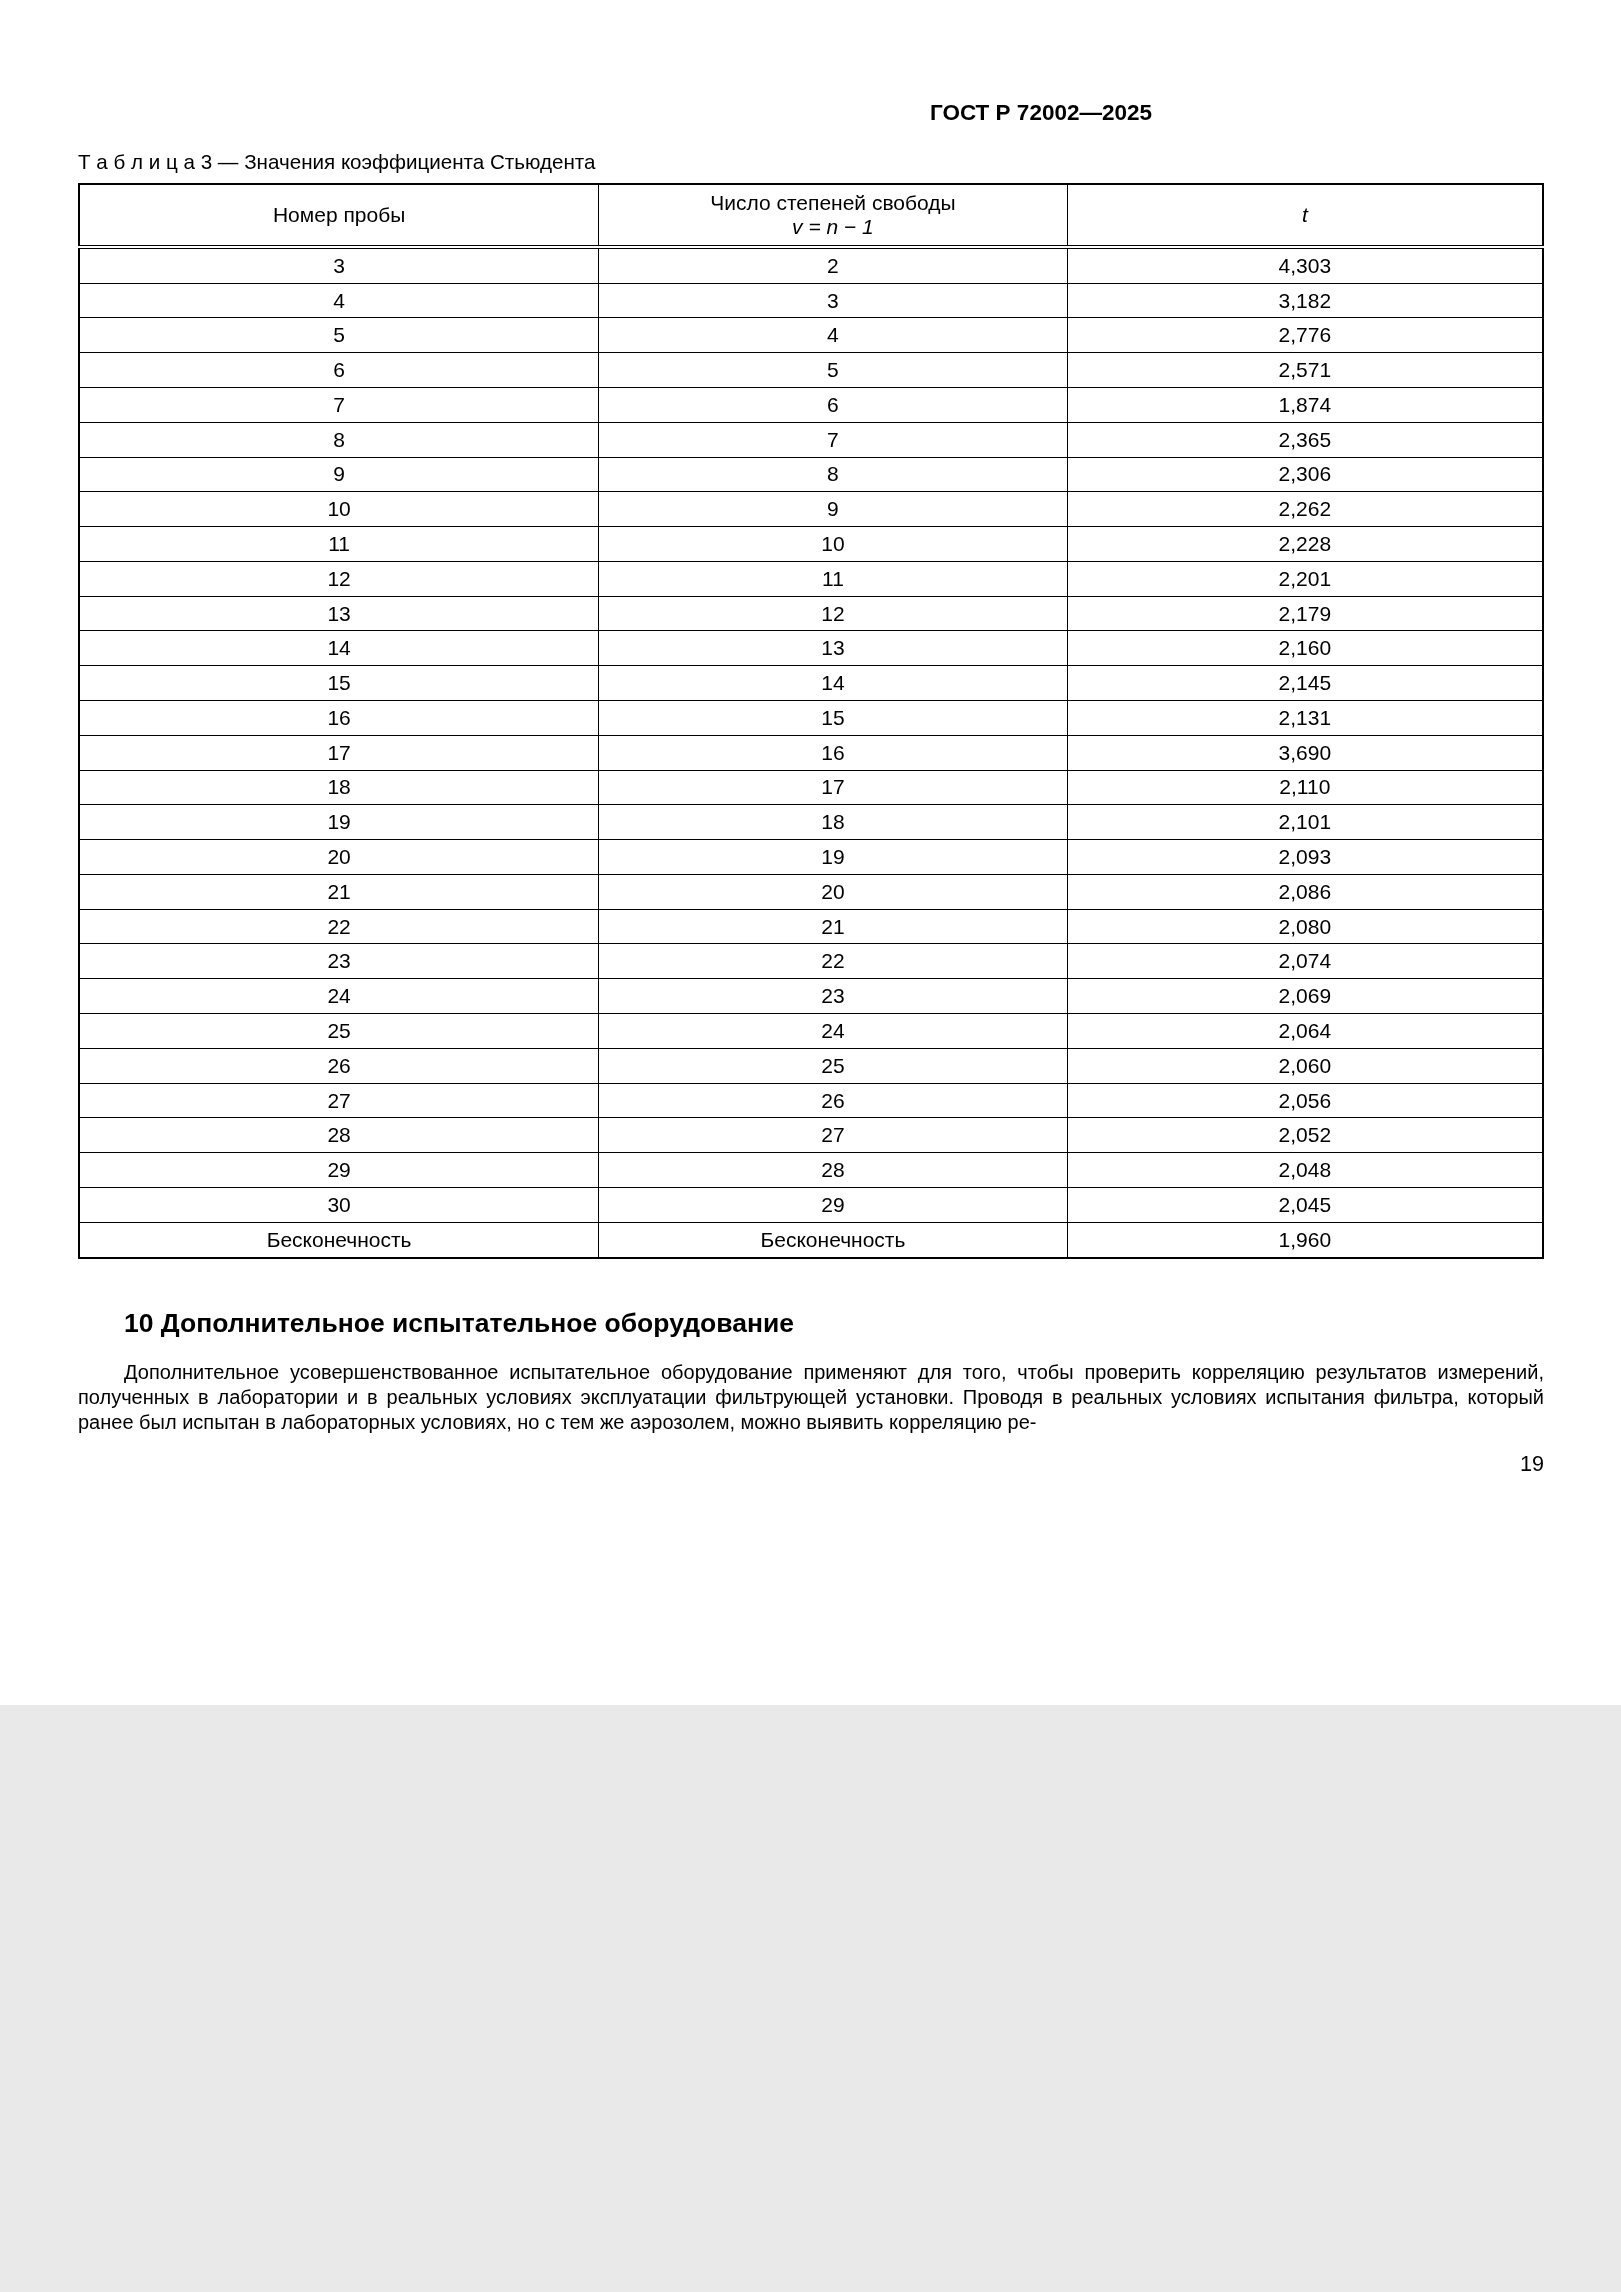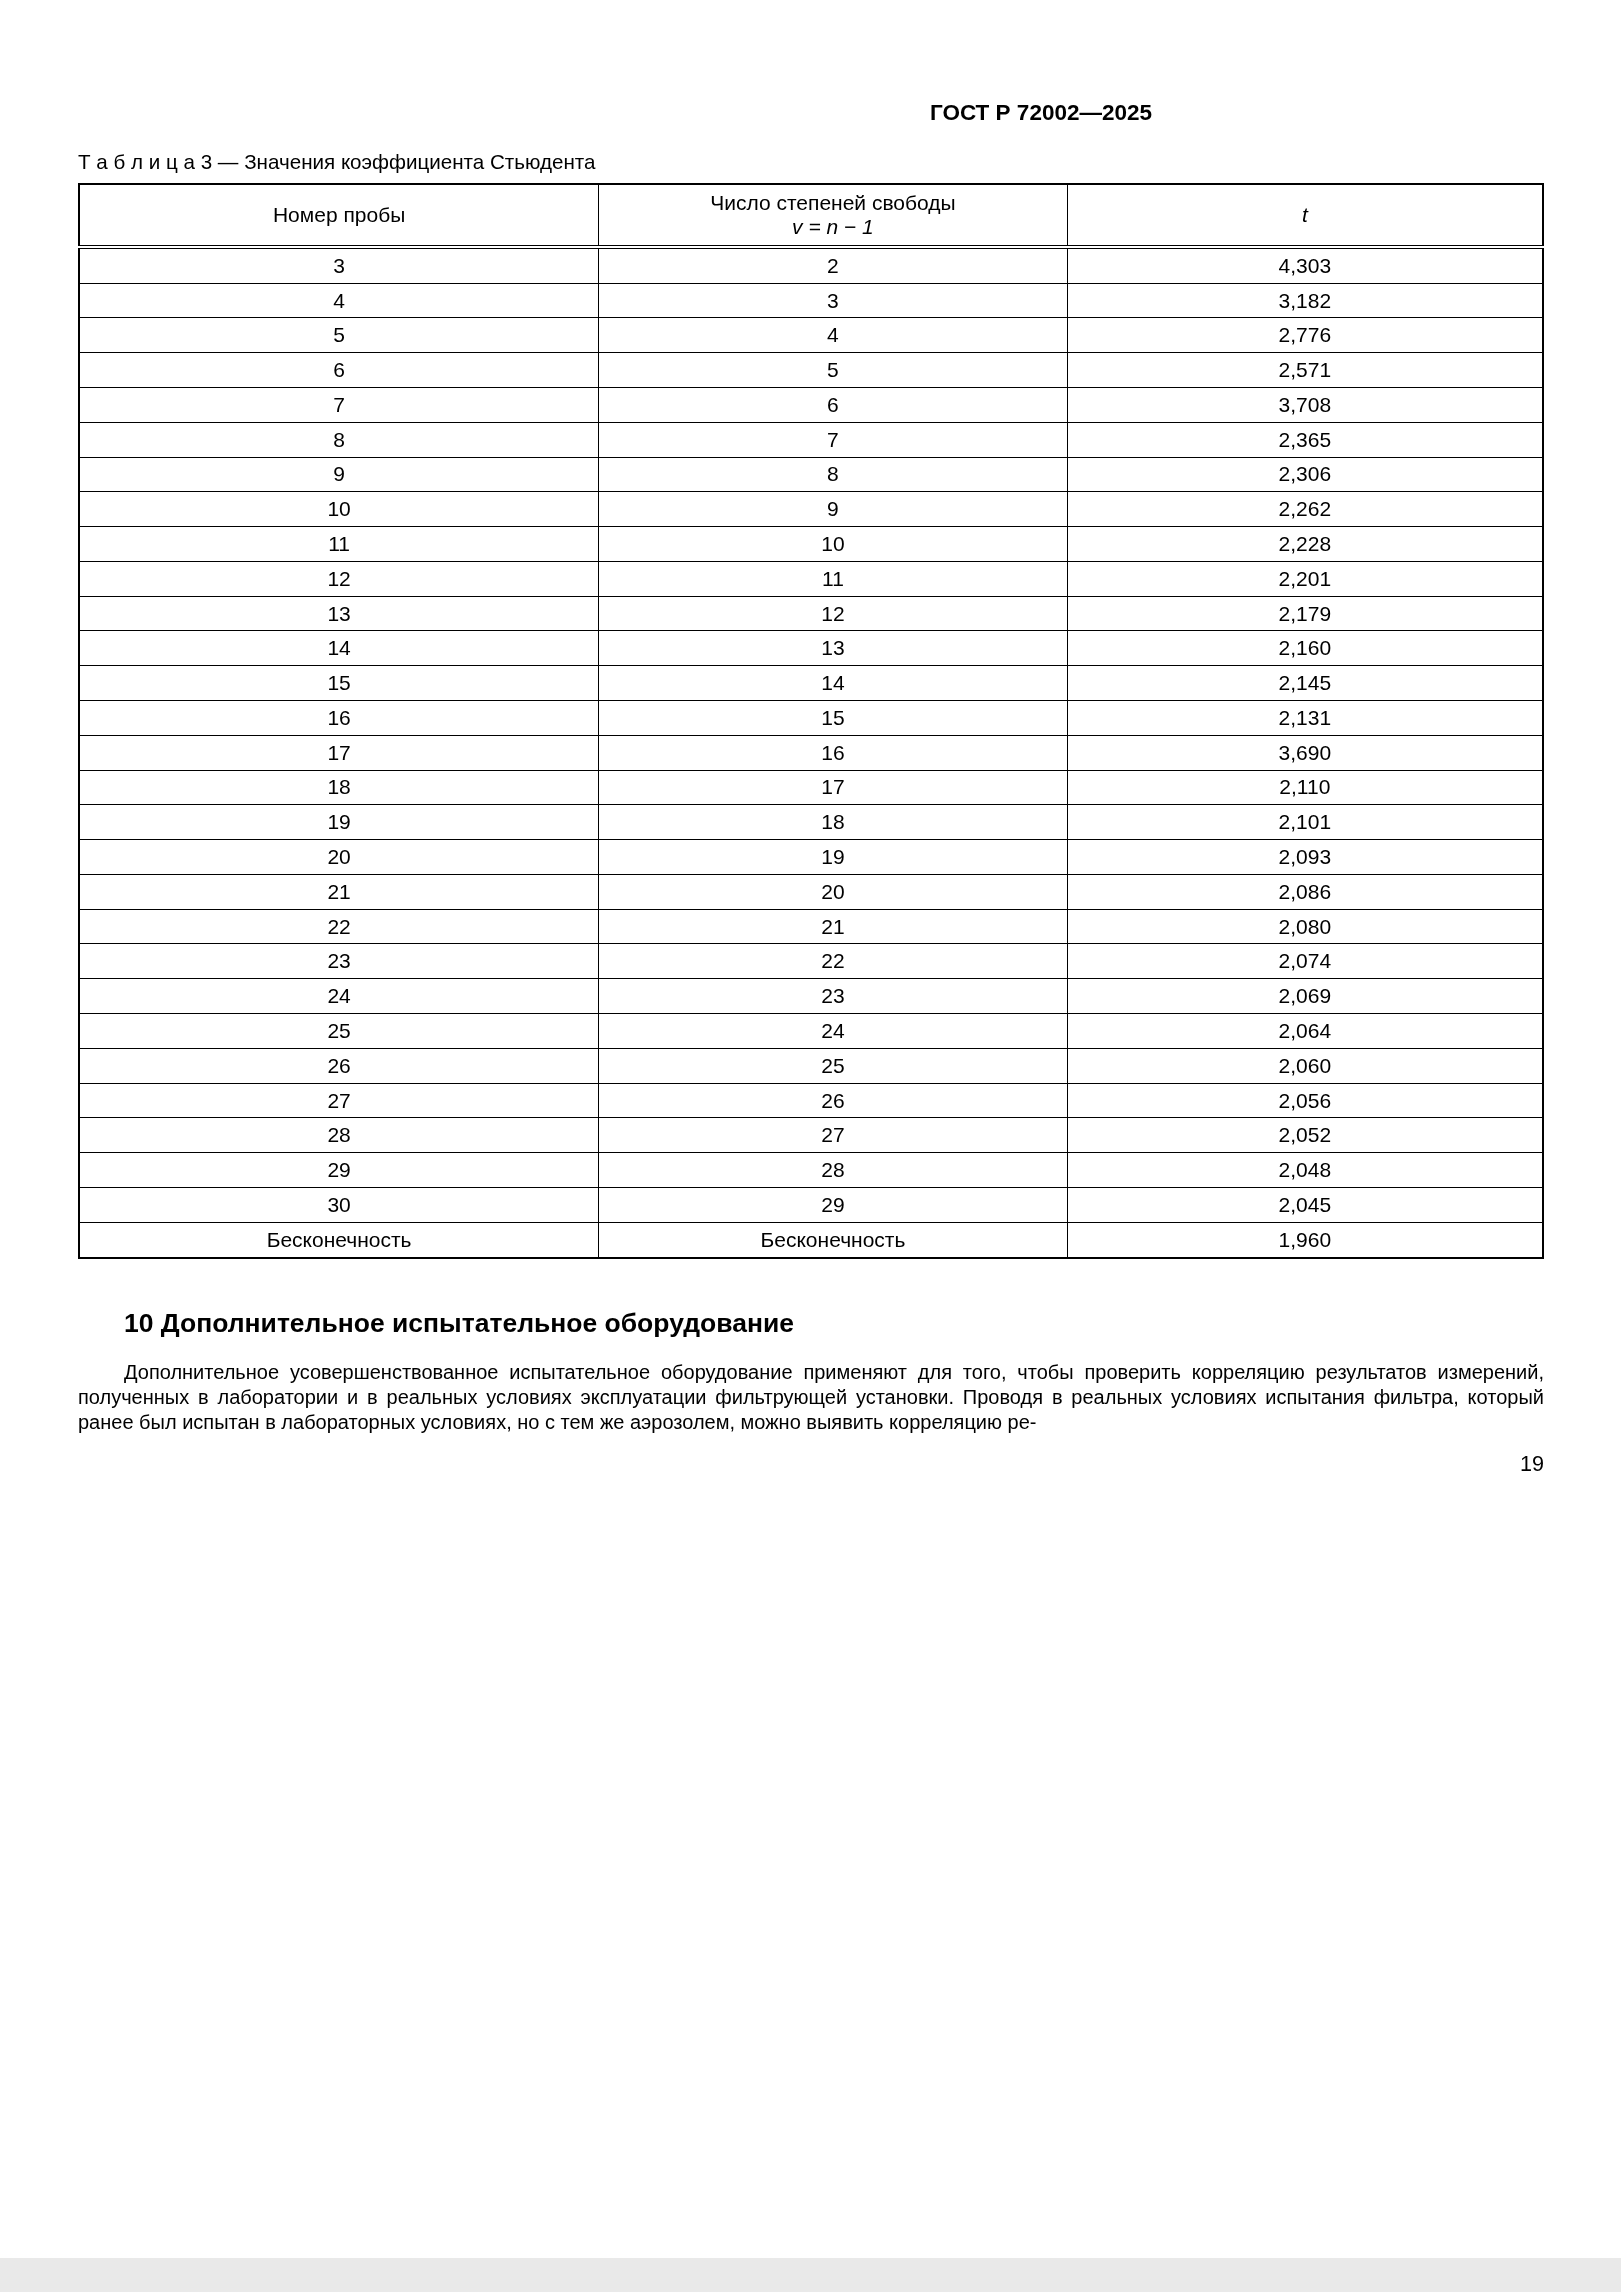--- a/index.html
+++ b/index.html
@@ -1,18 +1,18 @@
 <!DOCTYPE html>
 <html><head>
 <meta charset="utf-8">
 <style>
   html,body{margin:0;padding:0;background:#e9e9e9;}
   .page{
     position:relative;
-    width:1621px;height:2258px;
+    width:1621px;height:1705px;
     margin:0 auto;
     background:#ffffff;
     color:#000;
     font-family:"Liberation Sans","DejaVu Sans",sans-serif;
     box-sizing:border-box;
     padding:0 77px 0 78px;
     overflow:hidden;
   }
   .gost-header{
     margin-top:100px;
@@ -114,21 +114,21 @@
           <td>2,776</td>
         </tr>
         <tr>
           <td>6</td>
           <td>5</td>
           <td>2,571</td>
         </tr>
         <tr>
           <td>7</td>
           <td>6</td>
-          <td>3,708</td>
+          <td>1,874</td>
         </tr>
         <tr>
           <td>8</td>
           <td>7</td>
           <td>2,365</td>
         </tr>
         <tr>
           <td>9</td>
           <td>8</td>
           <td>2,306</td>

